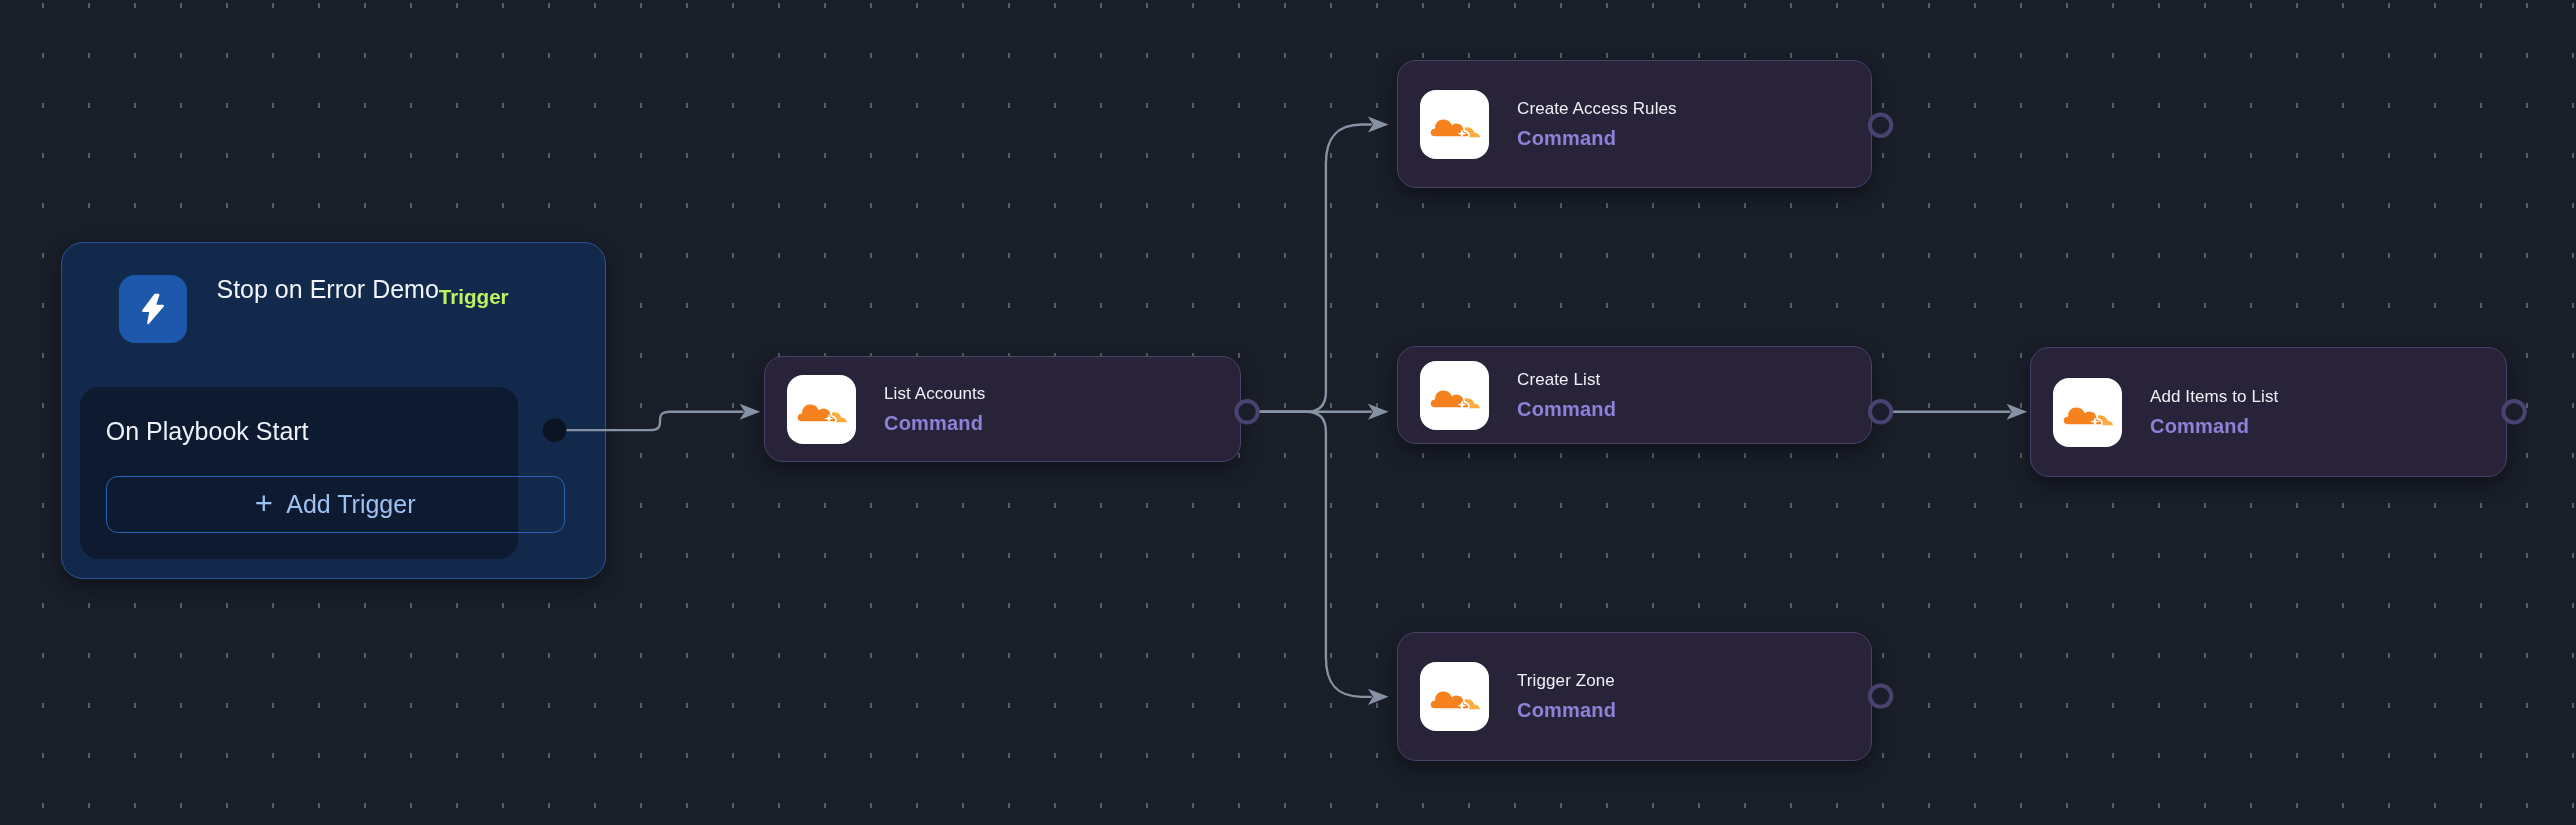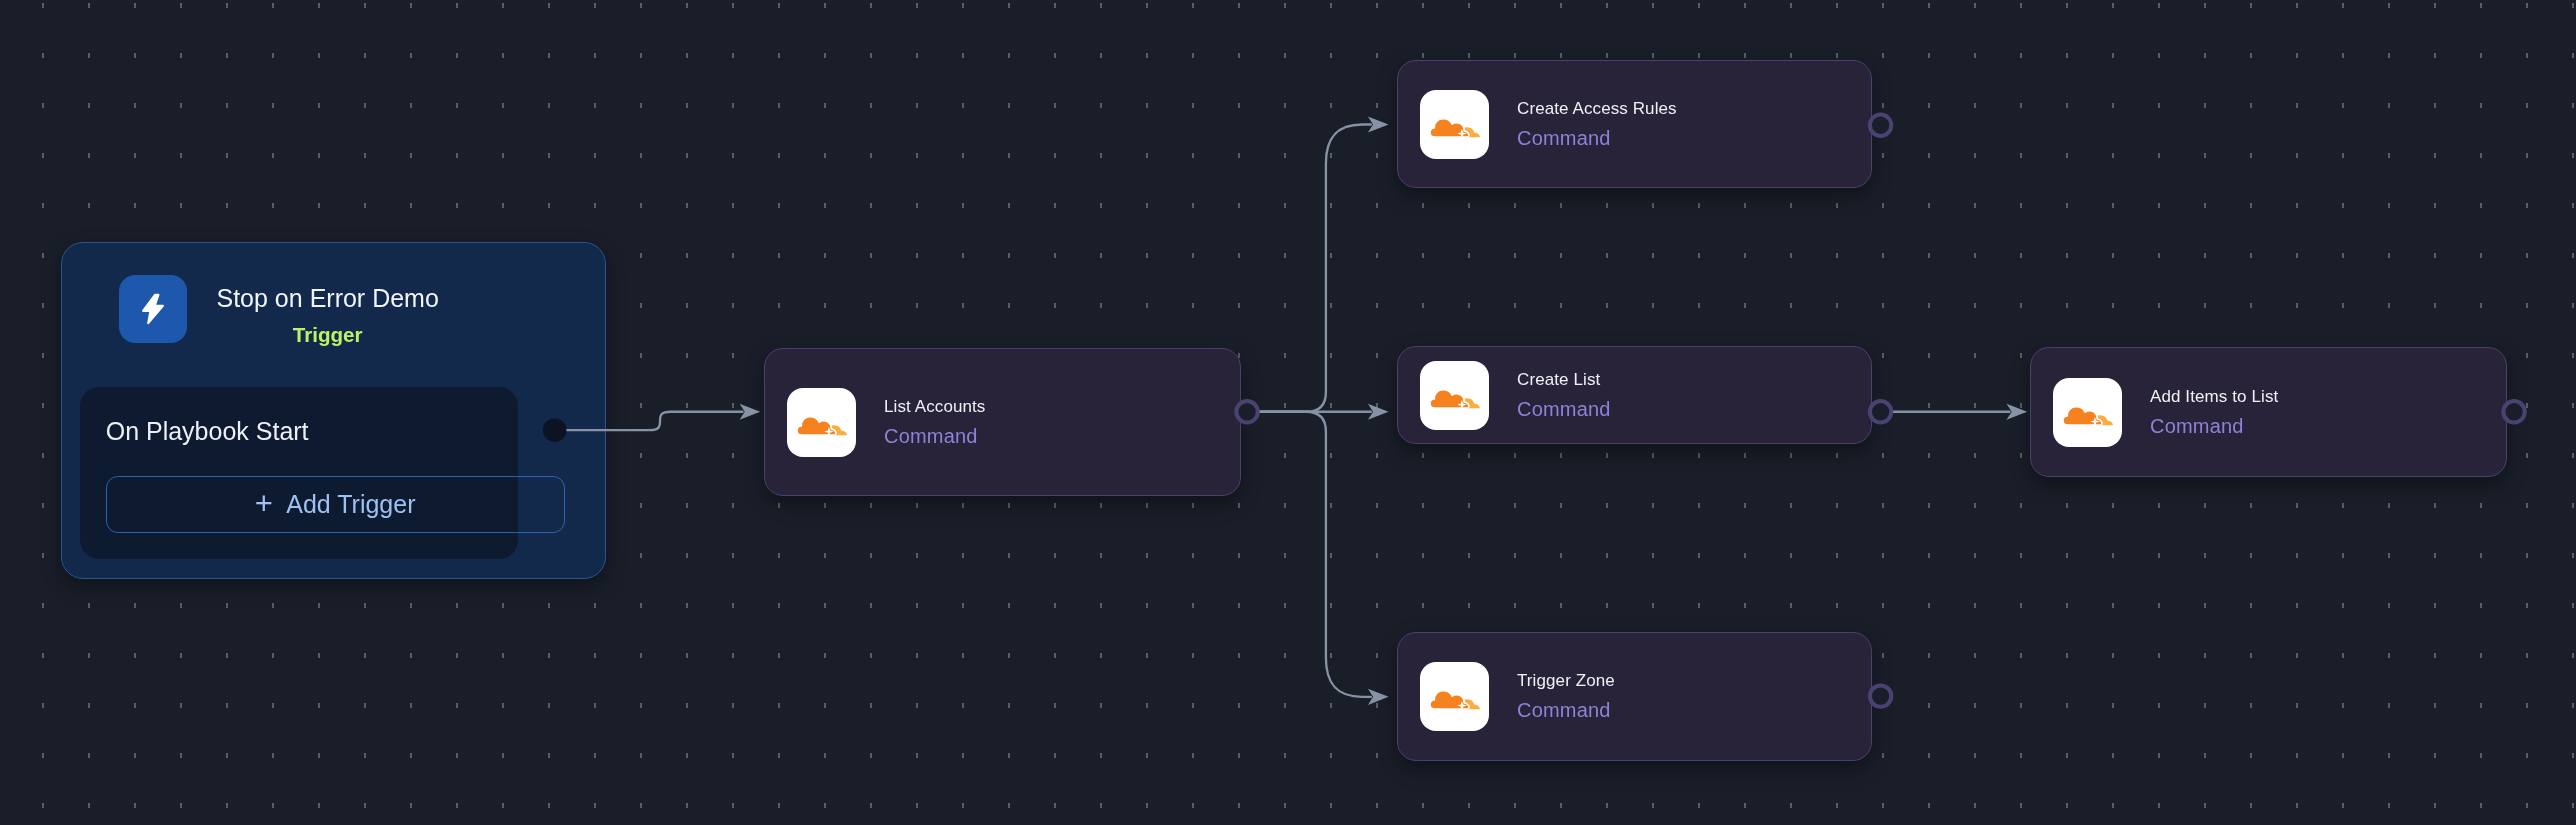--- a/index.html
+++ b/index.html
@@ -28,39 +28,39 @@
     box-shadow:0 7.4px 19px rgba(0,0,0,.38);
     display:flex;align-items:center;
     padding-left:22px;box-sizing:border-box;
   }
   .app-icon{
     width:69px;height:69px;border-radius:16px;background:#ffffff;
     display:flex;align-items:center;justify-content:center;flex:0 0 auto;
   }
   .node-text{margin-left:28px;display:flex;flex-direction:column;}
   .node-title{font-size:17px;color:#eef1f6;letter-spacing:0.1px;}
-  .node-sub{margin-top:8px;font-size:20px;font-weight:normal;color:#8e82d8;letter-spacing:0.2px;}
-  #node-list-accounts      {left:764px;top:348px;width:477px;height:148px;}
+  .node-sub{margin-top:8px;font-size:20px;font-weight:bold;color:#8e82d8;letter-spacing:0.2px;}
+  #node-list-accounts      {left:764px;top:356px;width:477px;height:106px;}
   #node-create-access-rules{left:1397px;top:60px; width:475px;height:128px;}
   #node-create-list        {left:1397px;top:346px;width:475px;height:98px;}
   #node-create-zone        {left:1397px;top:632px;width:475px;height:129px;}
   #node-add-items-to-list  {left:2030px;top:347px;width:477px;height:130px;}
   
   .trigger-node{
     position:absolute;z-index:2;
     left:61px;top:242px;width:545px;height:337px;box-sizing:border-box;
     background:#12294b;border:1.8px solid #2b5494;border-radius:22px;
     box-shadow:0 7.4px 19px rgba(0,0,0,.38);
   }
   .trigger-header{position:absolute;left:57px;top:32px;display:flex;}
   .trigger-icon{
     width:68px;height:68px;border-radius:16px;background:#1d58ac;
     display:flex;align-items:center;justify-content:center;flex:0 0 auto;
   }
-  .trigger-head-text{margin-left:29.5px;margin-top:9px;display:flex;flex-direction:column;text-align:center;}
+  .trigger-head-text{margin-left:29.5px;margin-top:0;display:flex;flex-direction:row;}
   .trigger-title{font-size:25px;color:#f2f5f9;}
   .trigger-type{margin-top:10.3px;font-size:20.6px;font-weight:bold;color:#bef264;}
   .trigger-inner{
     position:absolute;left:17.7px;top:144px;width:438px;height:172px;box-sizing:border-box;
     background:#0d1a30;border-radius:19px;
   }
   .event-label{position:absolute;left:26px;top:29.5px;font-size:25px;color:#edf1f7;}
   .add-trigger-btn{
     position:absolute;left:26px;top:89px;width:459px;height:57px;box-sizing:border-box;
     background:transparent;border:1.8px solid #2a63b8;border-radius:11.8px;

